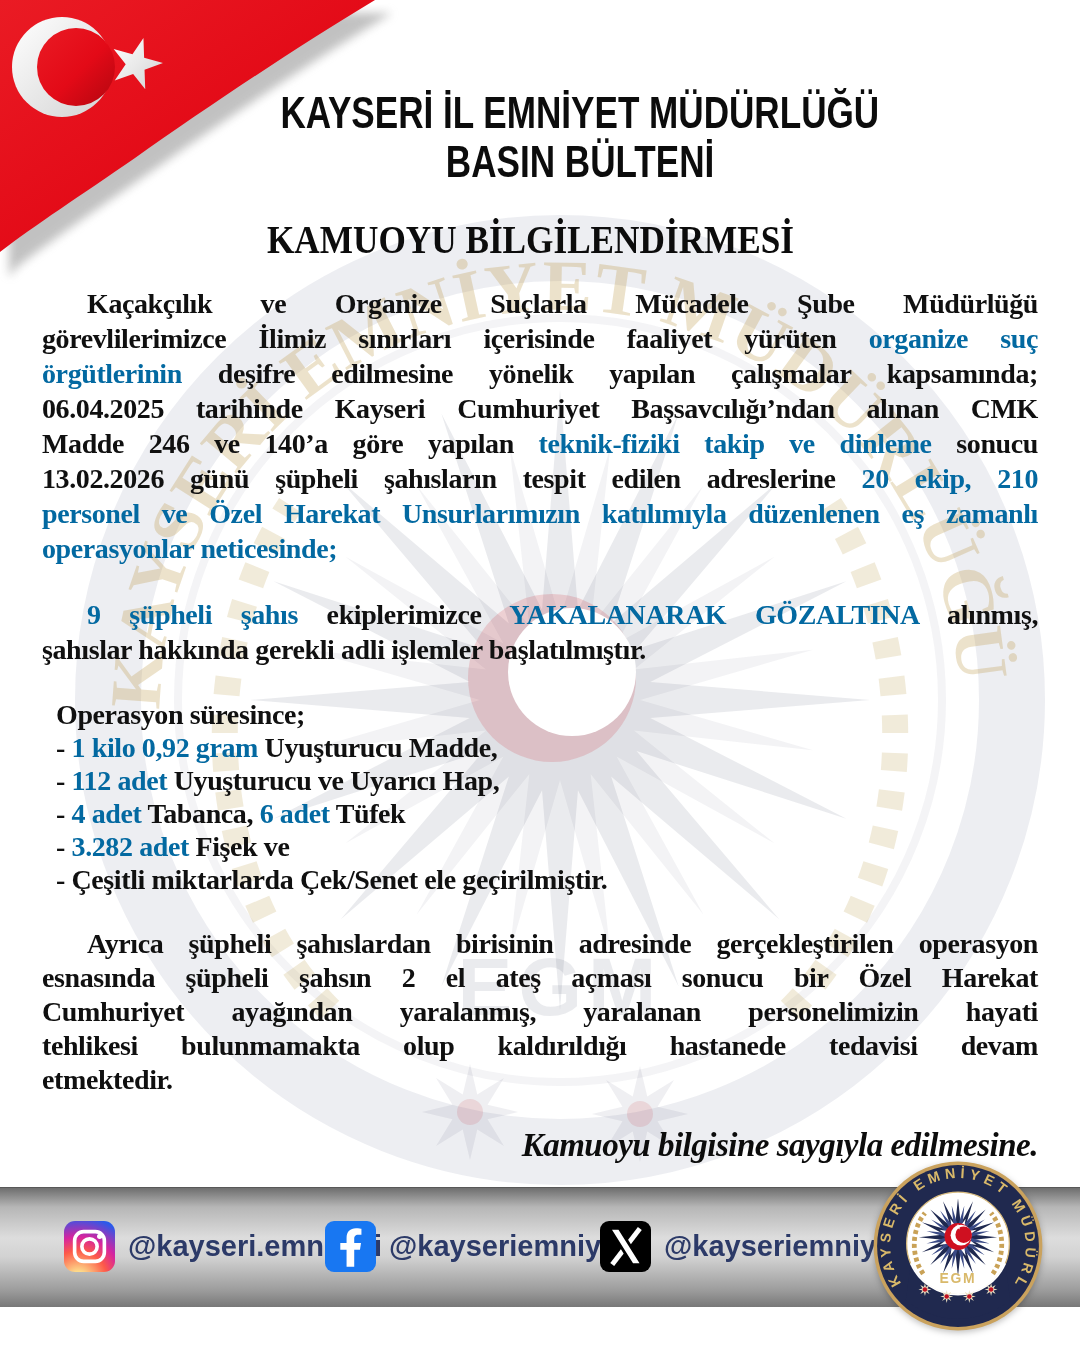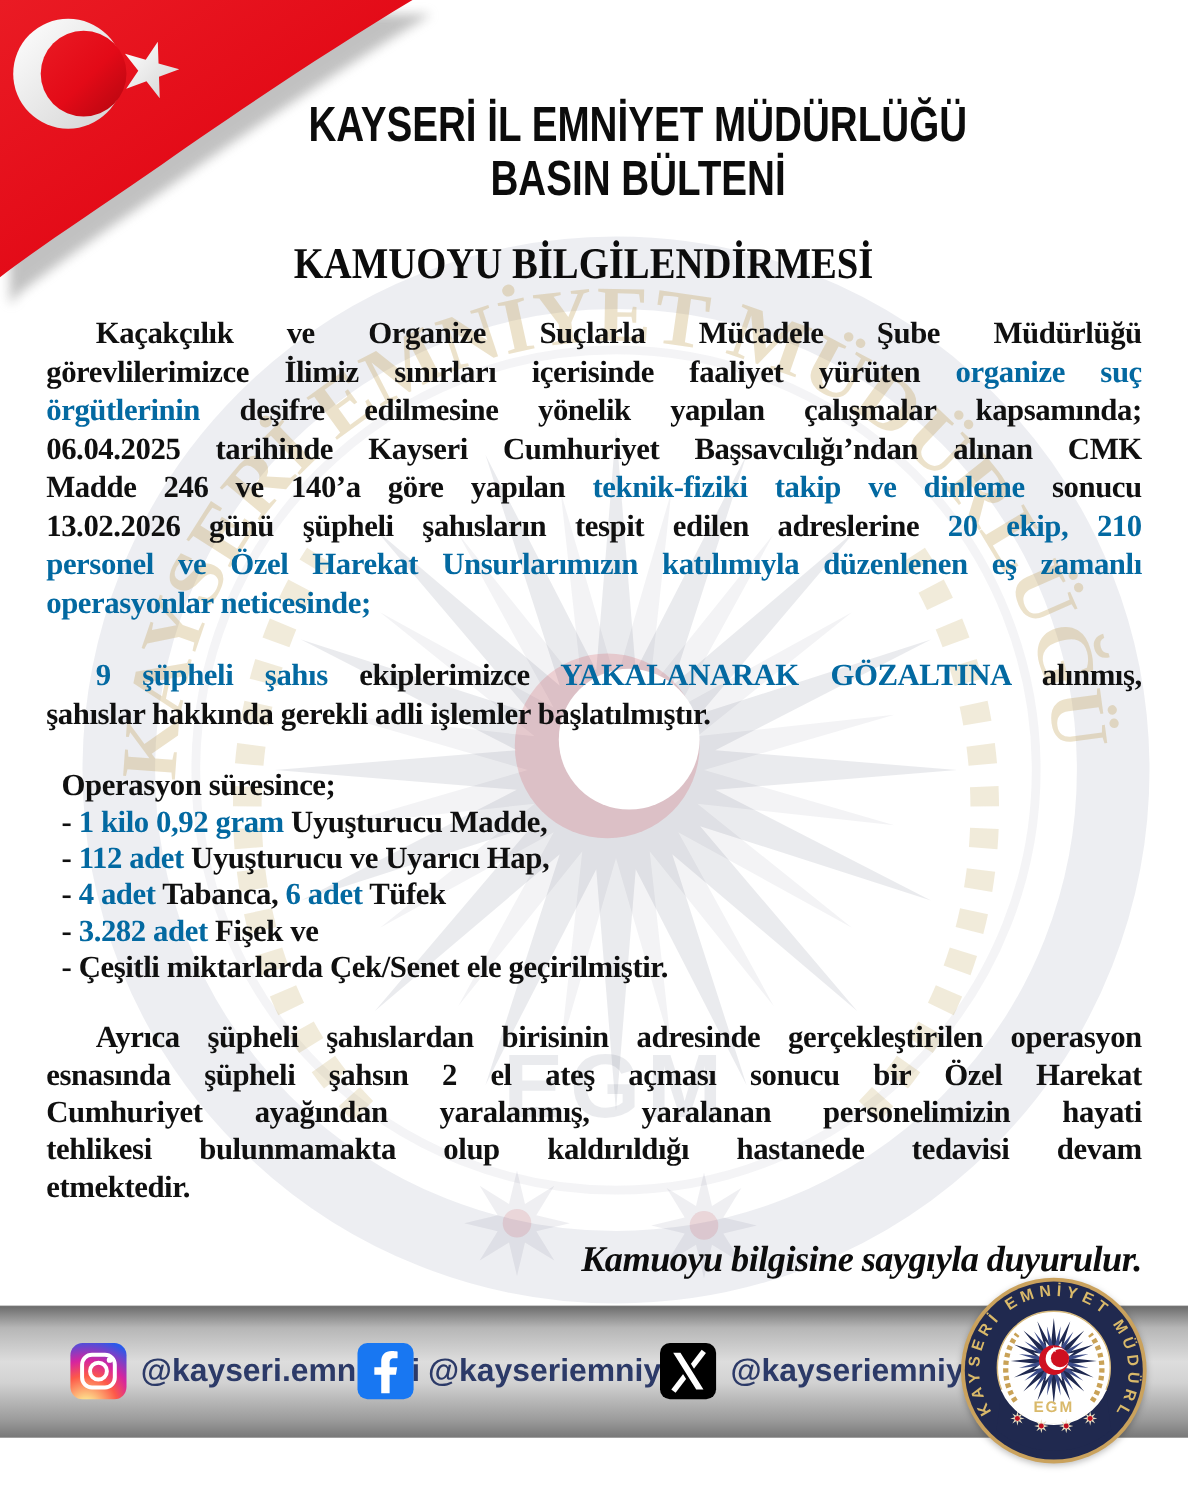--- a/index.html
+++ b/index.html
@@ -119,21 +119,21 @@
         <div class="line"><span>- </span><span class="red">3.282 adet</span><span> Fişek ve</span></div>
         <div class="line"><span>- Çeşitli miktarlarda Çek/Senet ele geçirilmiştir.</span></div>
       </div>
       <div class="para p3">
         <div class="line just ind"><span>Ayrıca şüpheli şahıslardan birisinin adresinde gerçekleştirilen operasyon</span></div>
         <div class="line just"><span>esnasında şüpheli şahsın 2 el ateş açması sonucu bir Özel Harekat</span></div>
         <div class="line just"><span>Cumhuriyet ayağından yaralanmış, yaralanan personelimizin hayati</span></div>
         <div class="line just"><span>tehlikesi bulunmamakta olup kaldırıldığı hastanede tedavisi devam</span></div>
         <div class="line"><span>etmektedir.</span></div>
       </div>
-      <div class="closing">Kamuoyu bilgisine saygıyla duyurulur.</div>
+      <div class="closing">Kamuoyu bilgisine saygıyla edilmesine.</div>
     </div>
 
   <div class="footer-bar"></div>
 
   <div class="social s-ig">
     <div class="sicon ig-bg">
       <svg viewBox="0 0 48 48">
           <rect x="10" y="10" width="28" height="28" rx="8.5" fill="none" stroke="#fff" stroke-width="3.4"></rect>
           <circle cx="24" cy="24" r="7.2" fill="none" stroke="#fff" stroke-width="3.4"></circle>
           <circle cx="33.6" cy="14.4" r="2.5" fill="#fff"></circle>

